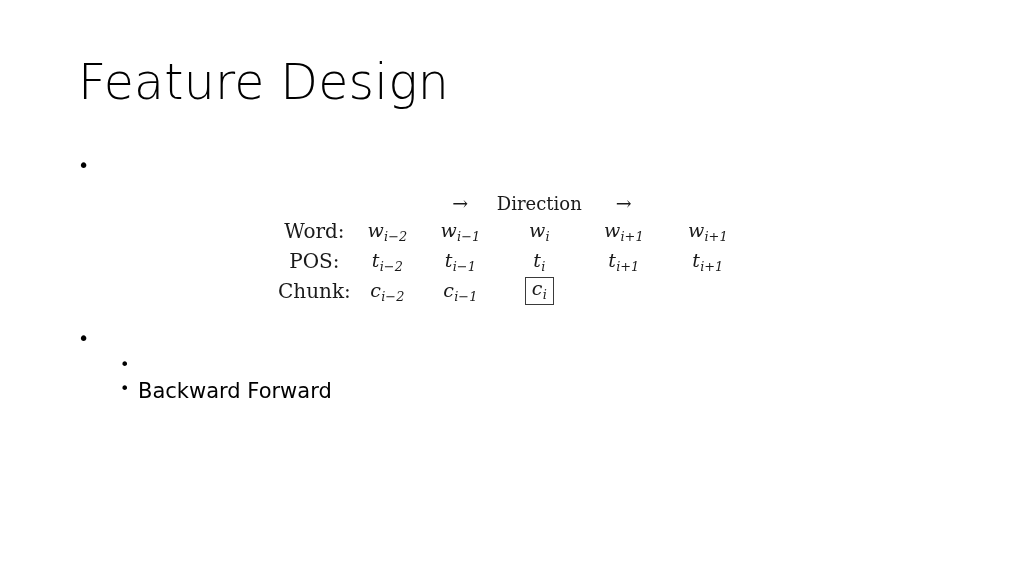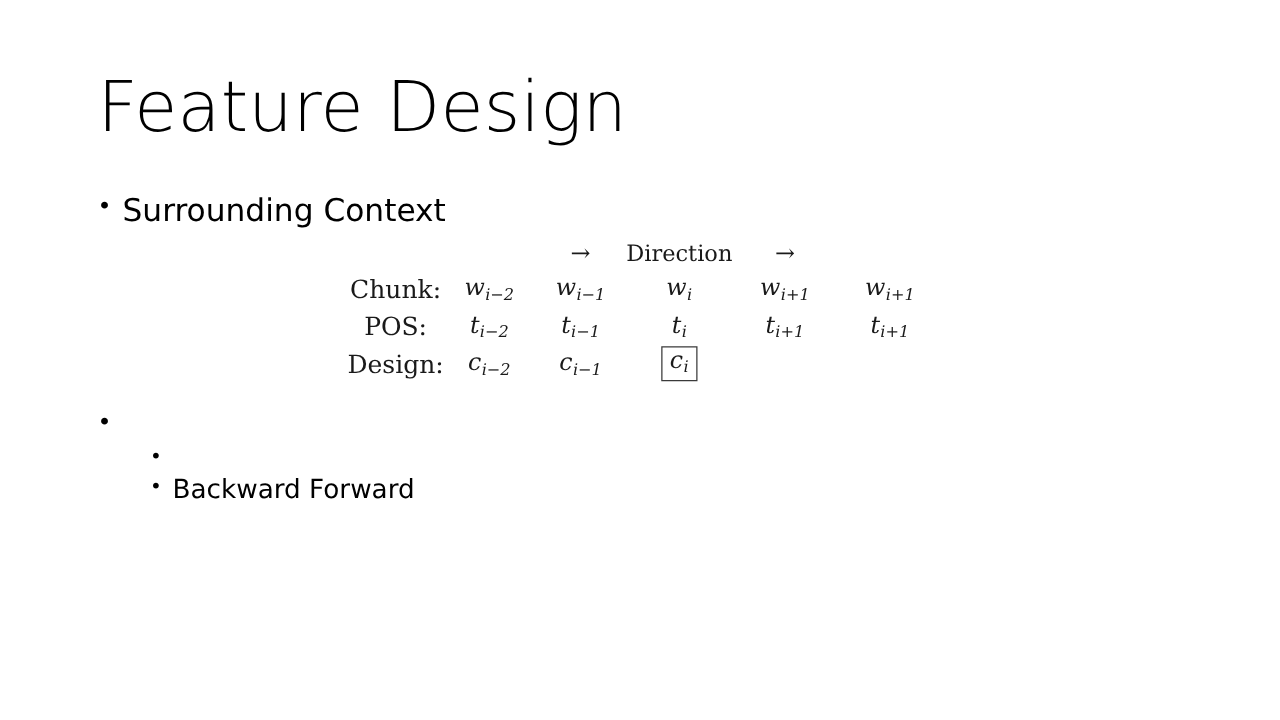--- a/index.html
+++ b/index.html
@@ -22,21 +22,21 @@
     height: 576px;
     background: #ffffff;
   }
 
   
   .slide-title {
     position: absolute;
     left: 78px;
     top: 56px;
     font-family: "DejaVu Sans", "Liberation Sans", sans-serif;
-    font-size: 56px;
+    font-size: 49px;
     font-weight: 300;
     line-height: 1.1;
     letter-spacing: 0.2px;
     color: #000000;
     white-space: nowrap;
   }
 
   
   .bullet-list {
     position: absolute;
@@ -159,21 +159,20 @@
 </head>
 <body>
 
 <div class="slide">
 
   <div class="slide-title">Feature Design</div>
 
   <div class="bullet-list">
     <div class="bullet-l1">
       <span class="marker">•</span>
-      <span class="text">Surrounding Context</span>
     </div>
   </div>
 
   <div class="figure">
     <table class="ctx-table">
       <tbody>
           <tr>
         <td class="rowlabel hdr"></td>
         <td class="cell hdr"></td>
         <td class="cell hdr">
@@ -182,39 +181,39 @@
         <td class="cell hdr">
           <span class="direction-label">Direction</span>
         </td>
         <td class="cell-wide hdr">
           <span class="arrow">→</span>
         </td>
         <td class="cell-wide hdr"></td>
       </tr>
 
       <tr>
-        <td class="rowlabel">Chunk:</td>
+        <td class="rowlabel">Word:</td>
         <td class="cell"><span class="mv"><span>w<sub>i−2</sub></span></span></td>
         <td class="cell"><span class="mv"><span>w<sub>i−1</sub></span></span></td>
         <td class="cell"><span class="mv"><span>w<sub>i</sub></span></span></td>
         <td class="cell-wide"><span class="mv"><span>w<sub>i+1</sub></span></span></td>
         <td class="cell-wide"><span class="mv"><span>w<sub>i+1</sub></span></span></td>
       </tr>
 
       <tr>
         <td class="rowlabel">POS:</td>
         <td class="cell"><span class="mv"><span>t<sub>i−2</sub></span></span></td>
         <td class="cell"><span class="mv"><span>t<sub>i−1</sub></span></span></td>
         <td class="cell"><span class="mv"><span>t<sub>i</sub></span></span></td>
         <td class="cell-wide"><span class="mv"><span>t<sub>i+1</sub></span></span></td>
         <td class="cell-wide"><span class="mv"><span>t<sub>i+1</sub></span></span></td>
       </tr>
 
       <tr>
-        <td class="rowlabel">Design:</td>
+        <td class="rowlabel">Chunk:</td>
         <td class="cell"><span class="mv"><span>c<sub>i−2</sub></span></span></td>
         <td class="cell"><span class="mv"><span>c<sub>i−1</sub></span></span></td>
         <td class="cell"><span class="mv"><span class="boxed">c<sub>i</sub></span></span></td>
         <td class="cell-wide"><span class="mv"></span></td>
         <td class="cell-wide"><span class="mv"></span></td>
       </tr>
     </tbody>
       </table>
   </div>
 

